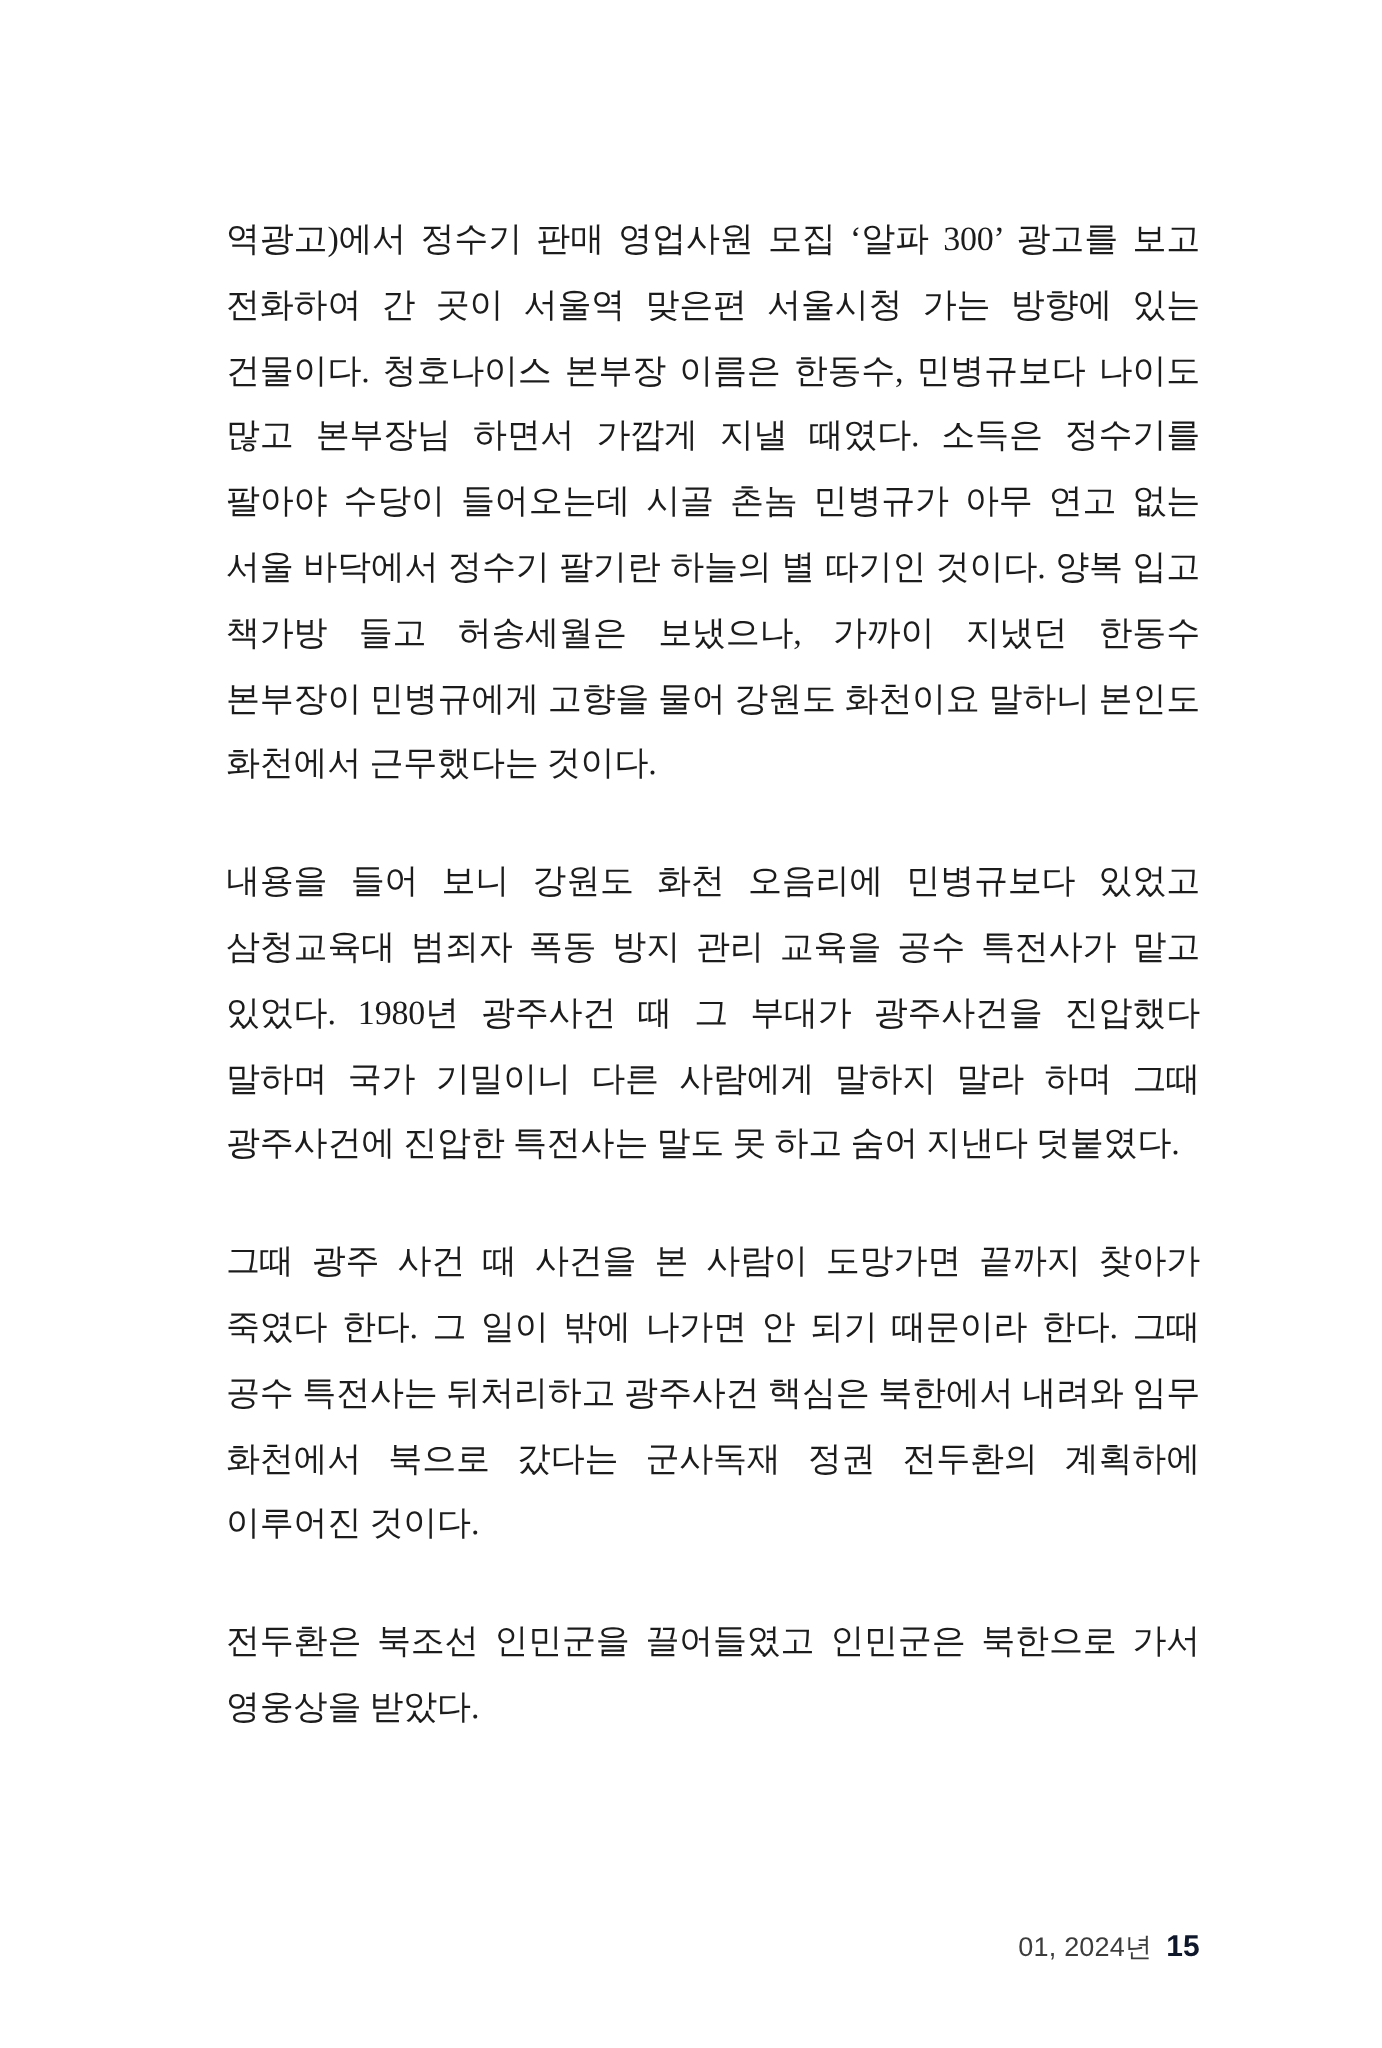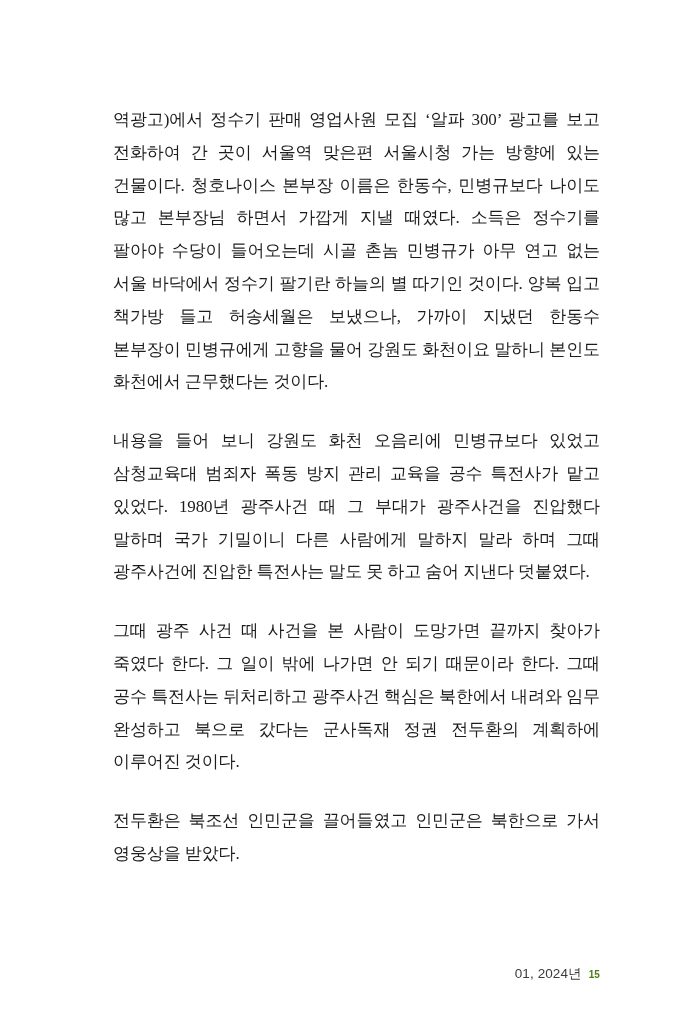--- a/index.html
+++ b/index.html
@@ -54,31 +54,31 @@
     display: flex;
     align-items: baseline;
     gap: 7px;
     text-align: center;
   }
   .footer-label {
     color: #3c3c3c;
   }
   .footer-page {
     font-weight: bold;
-    font-size: 10px;
-    color: #4d7c0f;
+    font-size: 15px;
+    color: #0f172a;
   }
 </style>
 </head>
 <body>
 
 <div class="page">
   <div class="content">
     <p class="para">역광고)에서 정수기 판매 영업사원 모집 ‘알파 300’ 광고를 보고 전화하여 간 곳이 서울역 맞은편 서울시청 가는 방향에 있는 건물이다. 청호나이스 본부장 이름은 한동수, 민병규보다 나이도 많고 본부장님 하면서 가깝게 지낼 때였다. 소득은 정수기를 팔아야 수당이 들어오는데 시골 촌놈 민병규가 아무 연고 없는 서울 바닥에서 정수기 팔기란 하늘의 별 따기인 것이다. 양복 입고 책가방 들고 허송세월은 보냈으나, 가까이 지냈던 한동수 본부장이 민병규에게 고향을 물어 강원도 화천이요 말하니 본인도 화천에서 근무했다는 것이다.</p>
     <p class="para">내용을 들어 보니 강원도 화천 오음리에 민병규보다 있었고 삼청교육대 범죄자 폭동 방지 관리 교육을 공수 특전사가 맡고 있었다. 1980년 광주사건 때 그 부대가 광주사건을 진압했다 말하며 국가 기밀이니 다른 사람에게 말하지 말라 하며 그때 광주사건에 진압한 특전사는 말도 못 하고 숨어 지낸다 덧붙였다.</p>
-    <p class="para">그때 광주 사건 때 사건을 본 사람이 도망가면 끝까지 찾아가 죽였다 한다. 그 일이 밖에 나가면 안 되기 때문이라 한다. 그때 공수 특전사는 뒤처리하고 광주사건 핵심은 북한에서 내려와 임무 완성하고 북으로 갔다는 군사독재 정권 전두환의 계획하에 이루어진 것이다.</p>
+    <p class="para">그때 광주 사건 때 사건을 본 사람이 도망가면 끝까지 찾아가 죽였다 한다. 그 일이 밖에 나가면 안 되기 때문이라 한다. 그때 공수 특전사는 뒤처리하고 광주사건 핵심은 북한에서 내려와 임무 화천에서 북으로 갔다는 군사독재 정권 전두환의 계획하에 이루어진 것이다.</p>
     <p class="para">전두환은 북조선 인민군을 끌어들였고 인민군은 북한으로 가서 영웅상을 받았다.</p>
   </div>
   <div class="footer">
     <span class="footer-label">01, 2024년</span>
     <span class="footer-page">15</span>
   </div>
 </div>
 
 </body></html>

